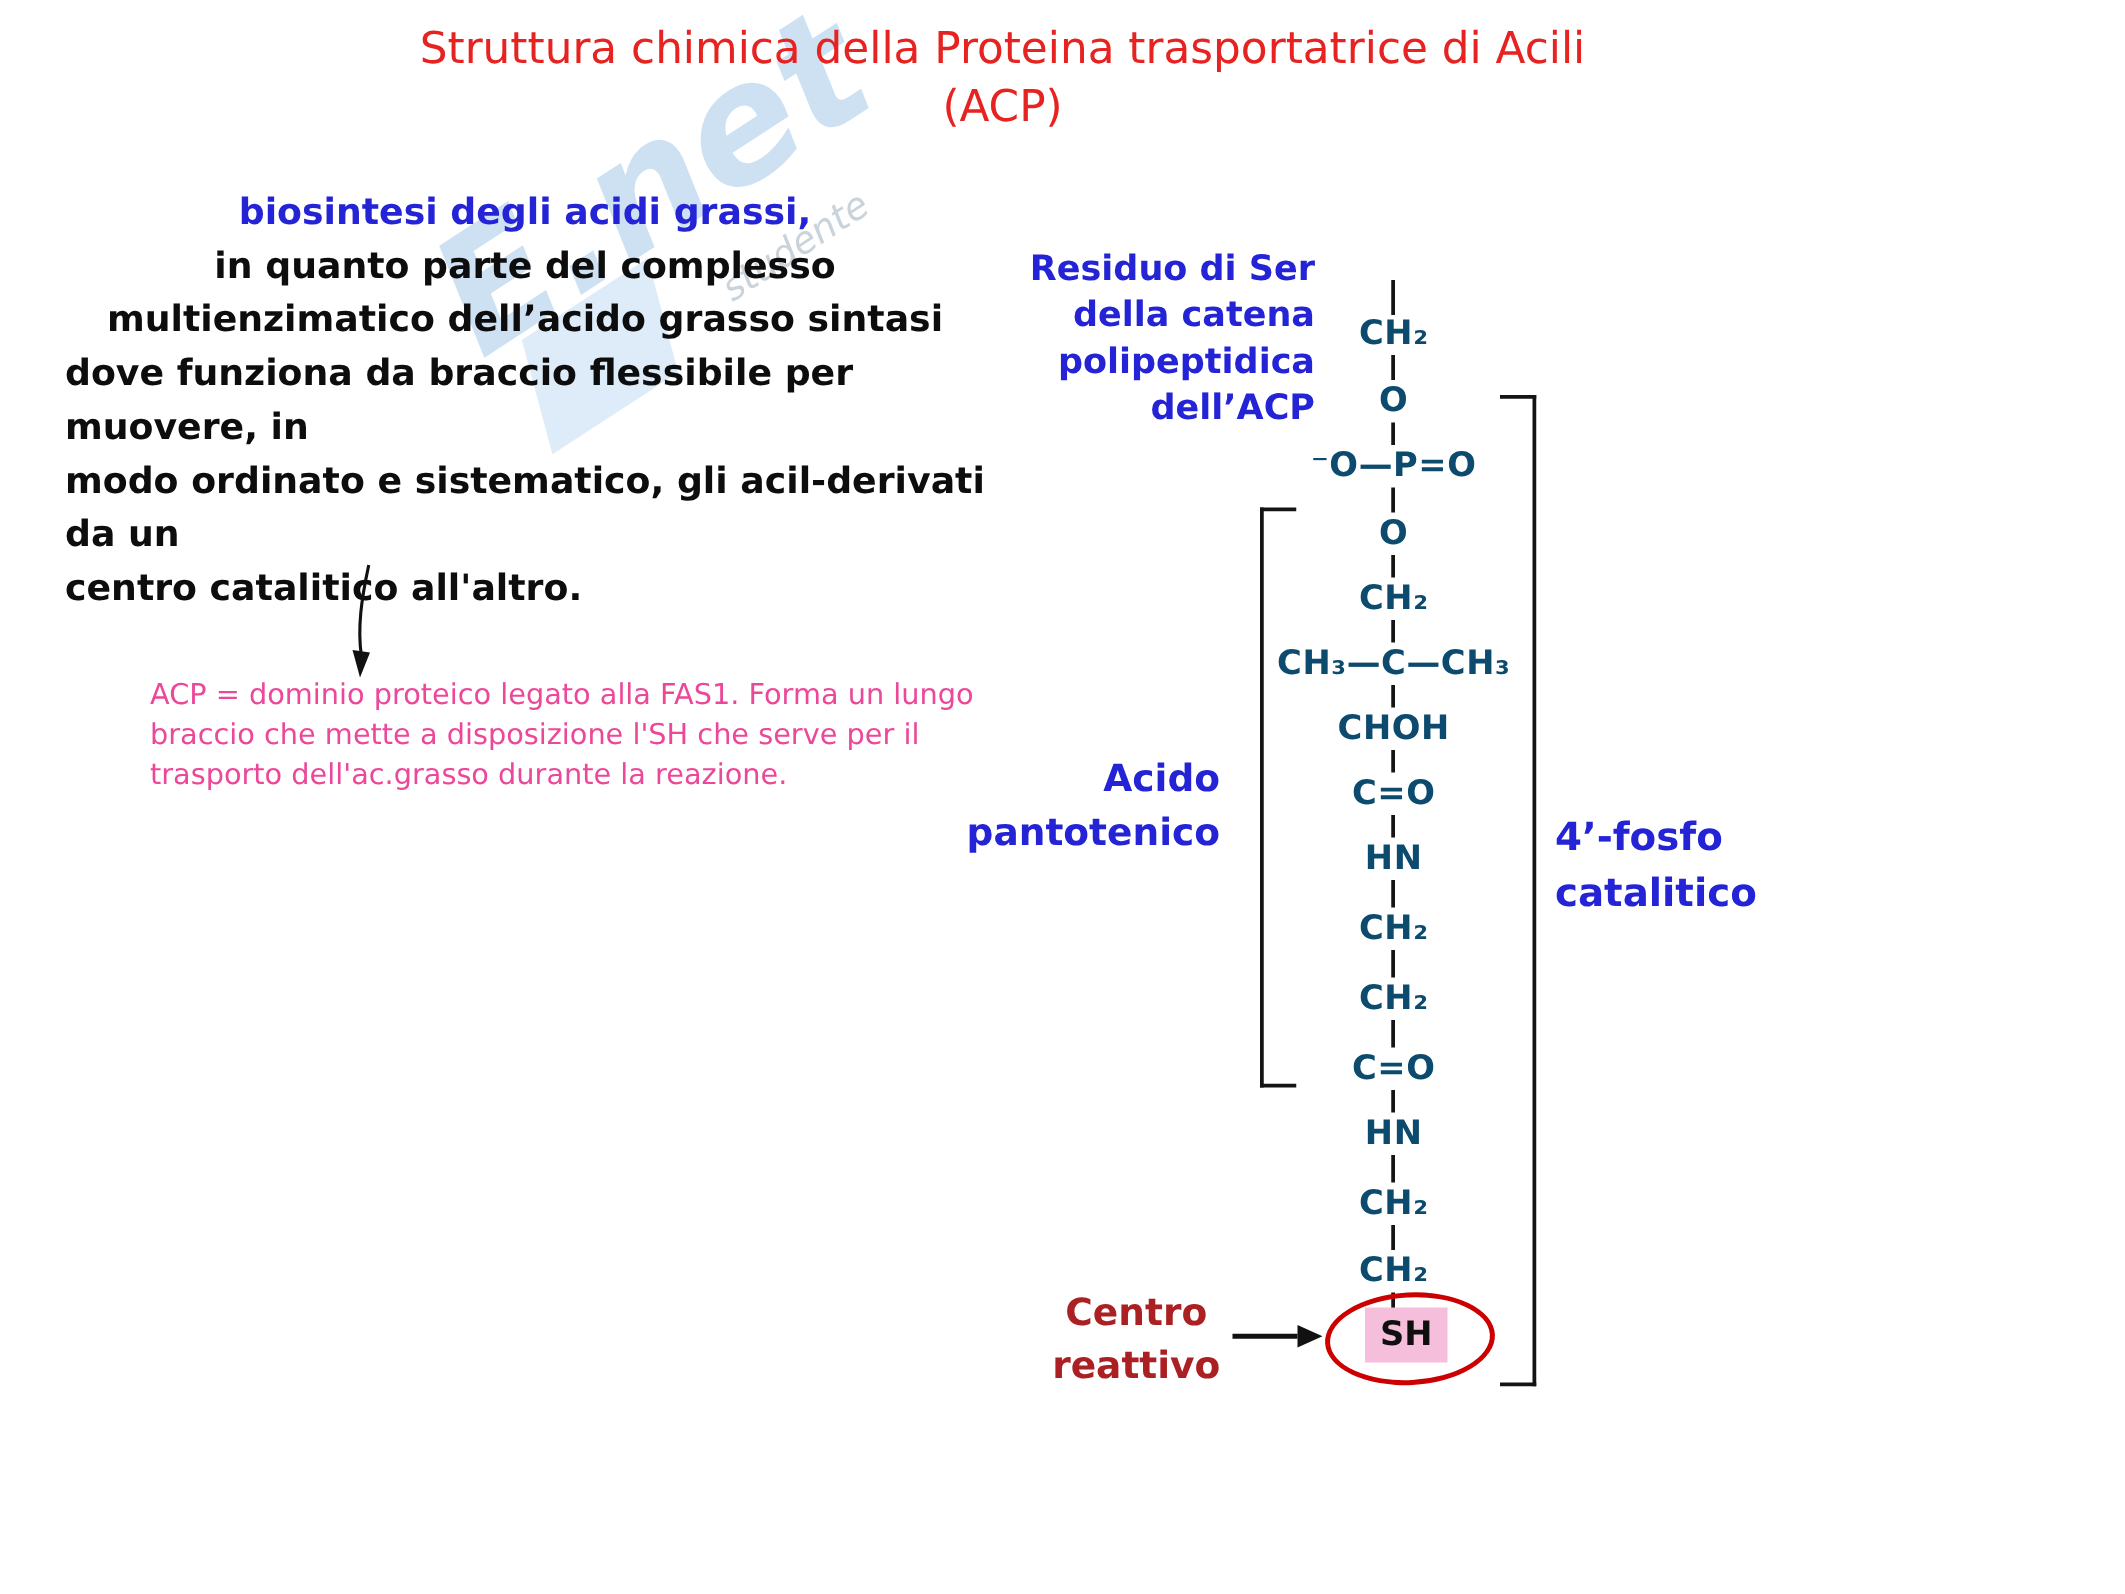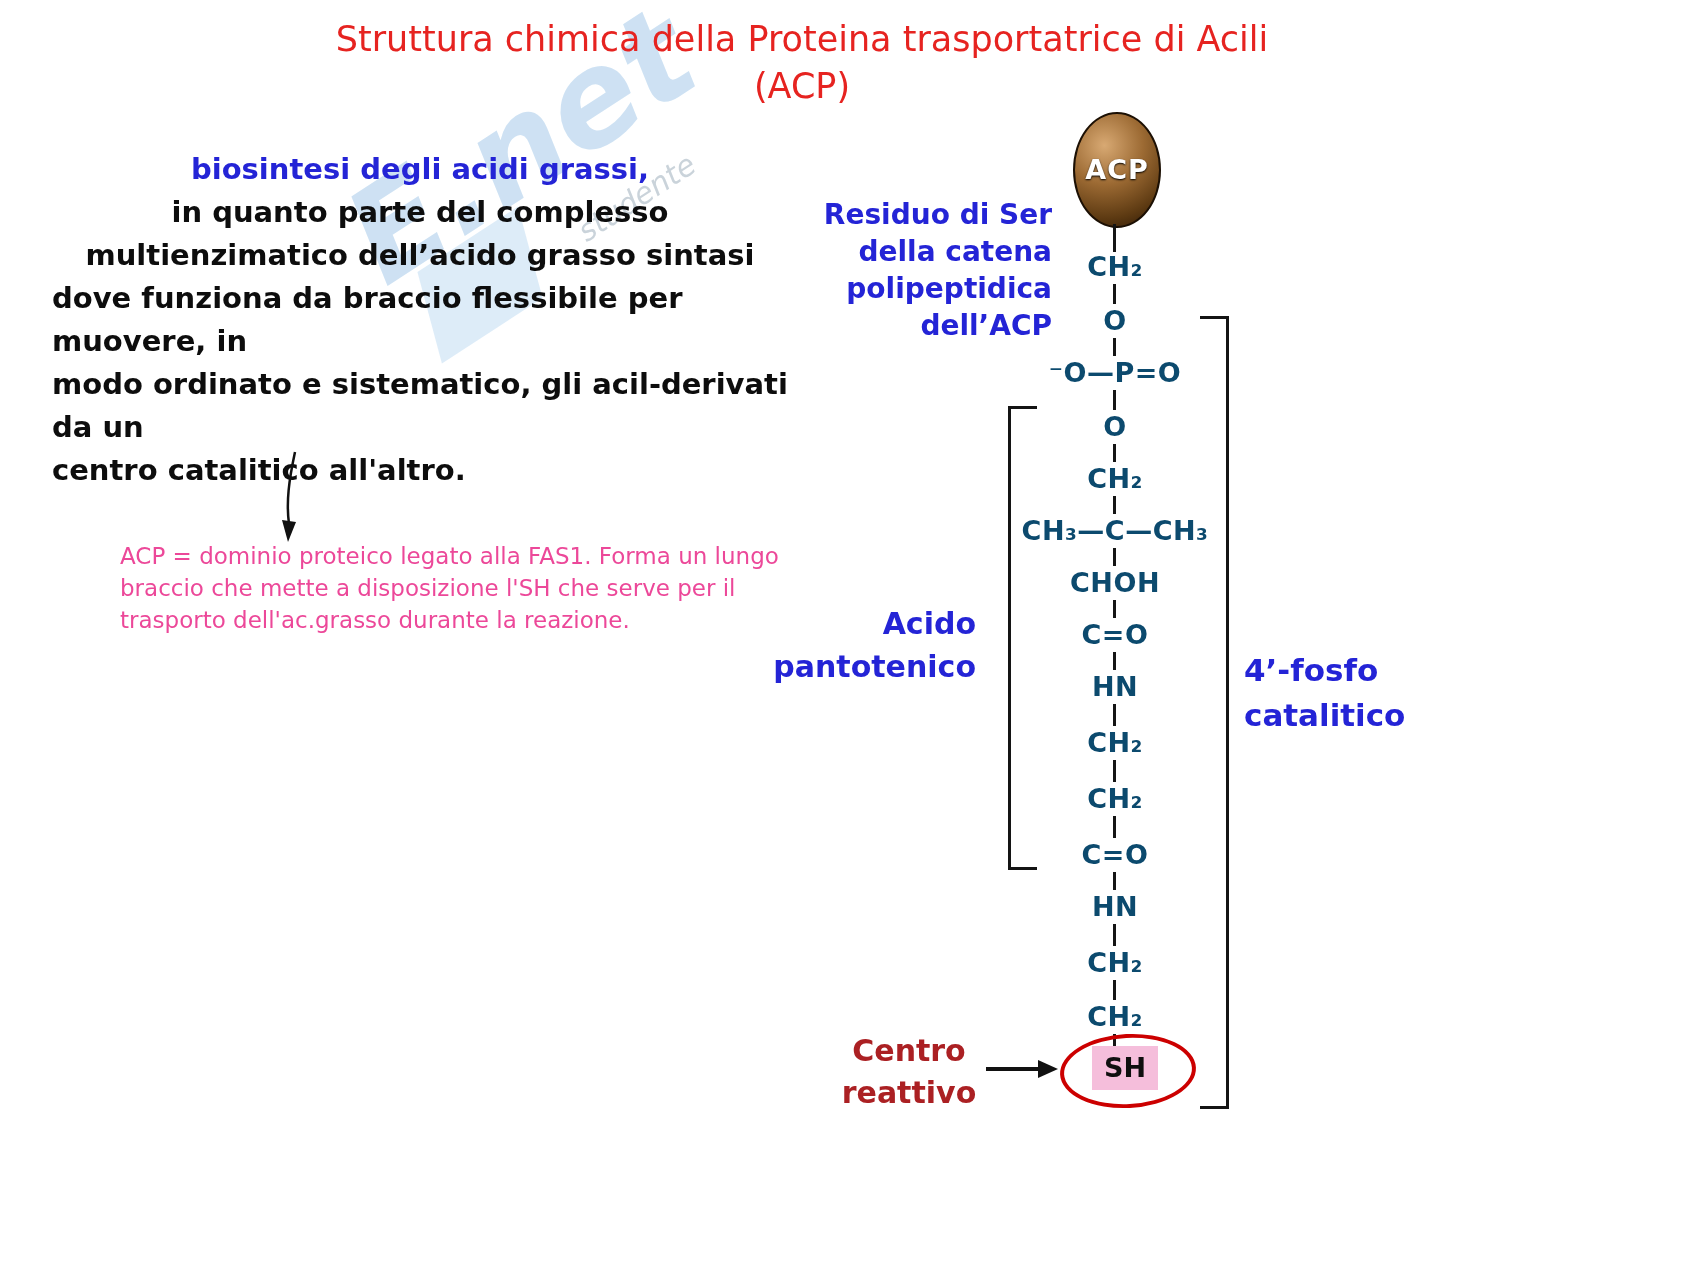--- a/index.html
+++ b/index.html
@@ -107,21 +107,20 @@
   </div>
 
   <svg style="left:986px;top:1056px;" width="76" height="26" viewBox="0 0 76 26">
     <line x1="0" y1="13" x2="52" y2="13" stroke="#111" stroke-width="4"></line>
     <polygon points="52,4 52,22 72,13" fill="#111"></polygon>
   </svg>
 
   <div class="bracket-right"></div>
   <div class="bracket-left"></div>
 
-  <div class="acp-head">ACP</div>
 
   <div class="bond" style="top:224px;height:28px;"></div>
   <div class="node" style="top:250px;">CH₂</div>
   <div class="bond" style="top:284px;height:20px;"></div>
   <div class="node" style="top:304px;">O</div>
   <div class="bond" style="top:338px;height:18px;"></div>
   <div class="node" style="top:356px;">⁻O—P=O</div>
   <div class="bond" style="top:390px;height:20px;"></div>
   <div class="node" style="top:410px;">O</div>
   <div class="bond" style="top:444px;height:18px;"></div>

